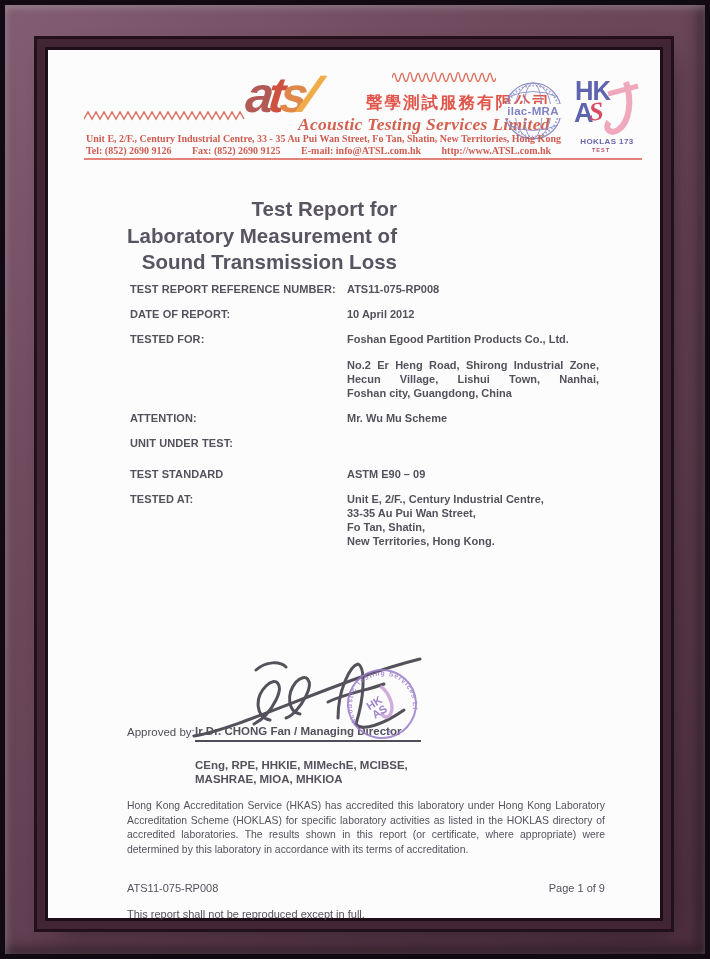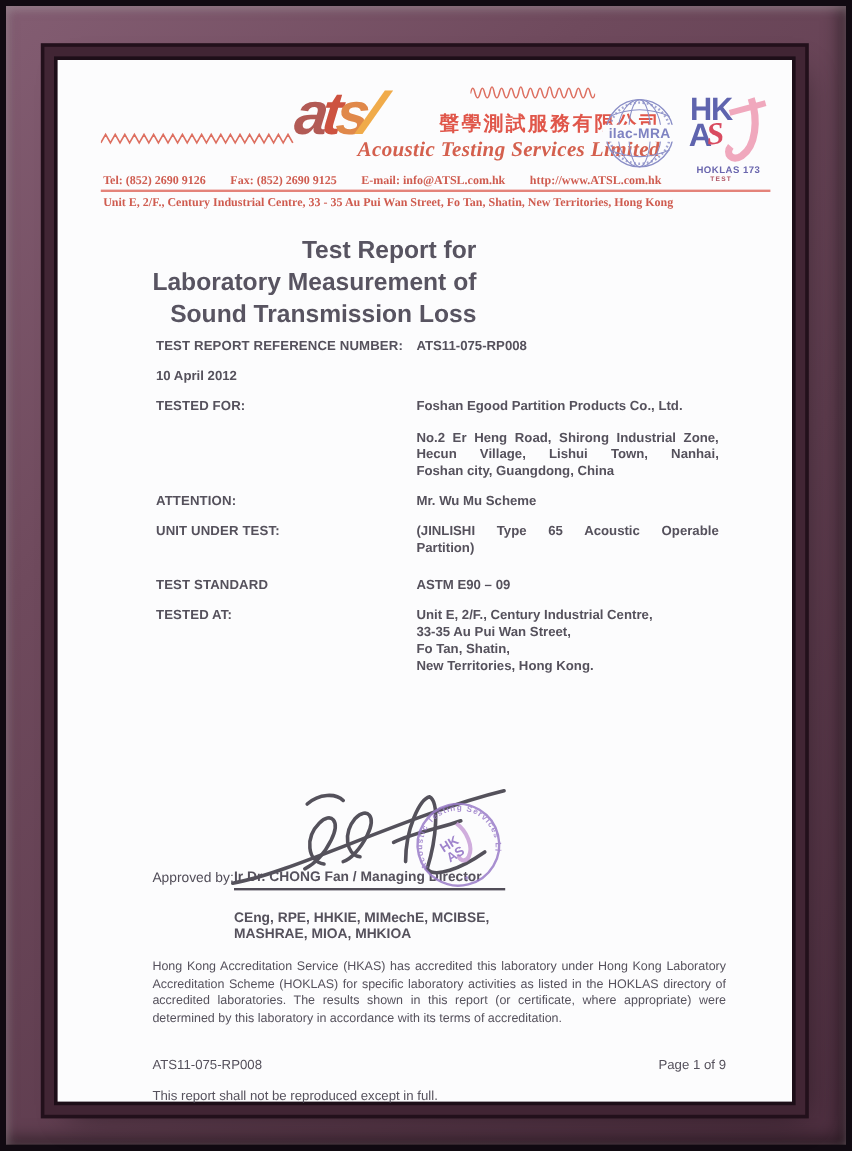--- a/index.html
+++ b/index.html
@@ -113,21 +113,21 @@
         <path d="M34,2 C40,20 38,42 26,50 C18,55 12,48 17,42" fill="none" stroke="#f0a8bd" stroke-width="6"></path>
         <path d="M16,14 L46,6" fill="none" stroke="#f0a8bd" stroke-width="5"></path>
       </svg>
       <div class="row1">HK</div>
       <div class="rowa">A</div>
       <div class="s-red">S</div>
       <div class="hoklas">HOKLAS 173</div>
       <div class="test">TEST</div>
     </div>
 
-    <div class="abs addr" style="left:38px;top:83px;margin-top:31px;">Unit E, 2/F., Century Industrial Centre, 33 - 35 Au Pui Wan Street, Fo Tan, Shatin, New Territories, Hong Kong</div>
+    <div class="abs addr" style="left:38px;top:83px;">Unit E, 2/F., Century Industrial Centre, 33 - 35 Au Pui Wan Street, Fo Tan, Shatin, New Territories, Hong Kong</div>
     <div class="abs addr" style="left:38px;top:94.5px;">
       <span class="gap">Tel: (852) 2690 9126</span>
       <span class="gap">Fax: (852) 2690 9125</span>
       <span class="gap">E-mail: info@ATSL.com.hk</span>
       <span>http://www.ATSL.com.hk</span>
     </div>
     <div class="abs rule" style="left:36px;top:108px;width:558px;"></div>
 
     <div class="abs title" style="left:79px;top:146px;text-align:right;">
       <div>Test Report for</div>
@@ -138,20 +138,21 @@
     <div class="abs fields" style="left:82px;top:232px;">
         <div class="field-row">
           <div class="field-label">TEST REPORT REFERENCE NUMBER:</div>
           <div class="field-value">
             <div class="fv-para">
               <div class="fv-line">ATS11-075-RP008</div>
             </div>
           </div>
         </div>
         <div class="field-row">
+          <div class="field-label">DATE OF REPORT:</div>
           <div class="field-value">
             <div class="fv-para">
               <div class="fv-line">10 April 2012</div>
             </div>
           </div>
         </div>
         <div class="field-row">
           <div class="field-label">TESTED FOR:</div>
           <div class="field-value">
             <div class="fv-para">
@@ -168,24 +169,20 @@
           <div class="field-label">ATTENTION:</div>
           <div class="field-value">
             <div class="fv-para">
               <div class="fv-line">Mr. Wu Mu Scheme</div>
             </div>
           </div>
         </div>
         <div class="field-row">
           <div class="field-label">UNIT UNDER TEST:</div>
           <div class="field-value">
-            <div class="fv-para justify">
-              <div class="fv-line">(JINLISHI Type 65 Acoustic Operable</div>
-              <div class="fv-line">Partition)</div>
-            </div>
           </div>
         </div>
         <div class="field-row gap-before">
           <div class="field-label">TEST STANDARD</div>
           <div class="field-value">
             <div class="fv-para">
               <div class="fv-line">ASTM E90 – 09</div>
             </div>
           </div>
         </div>

